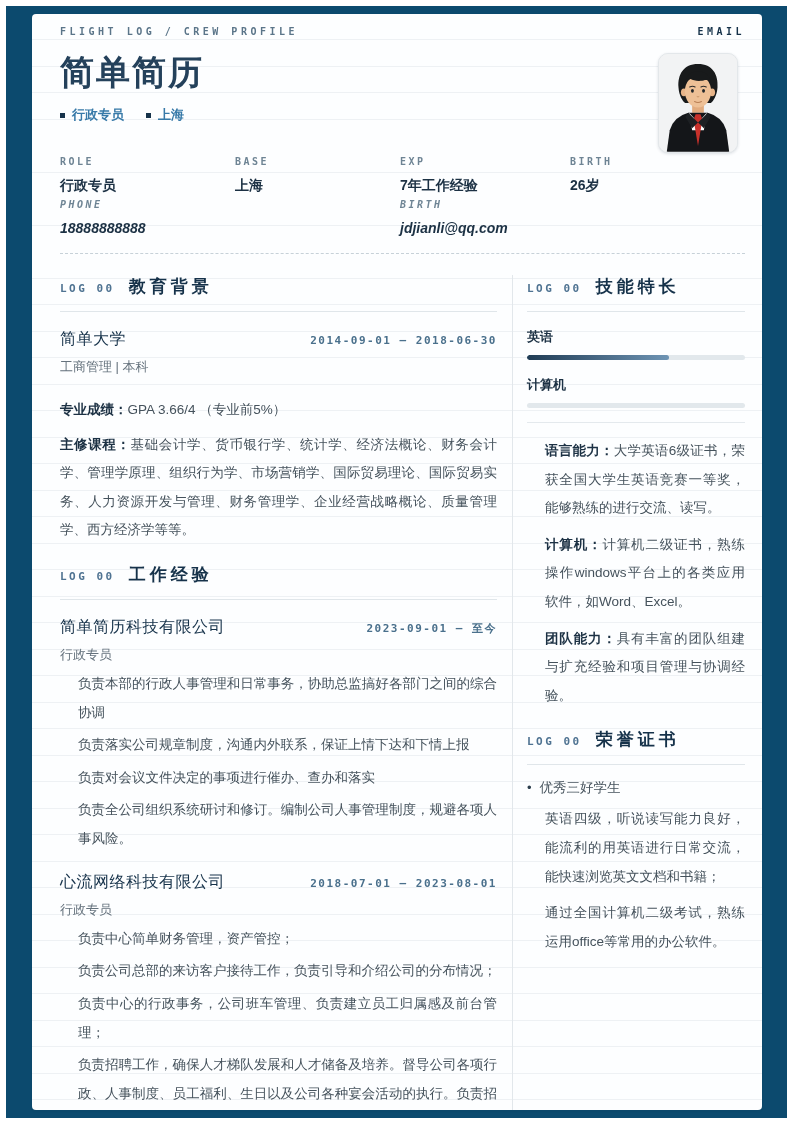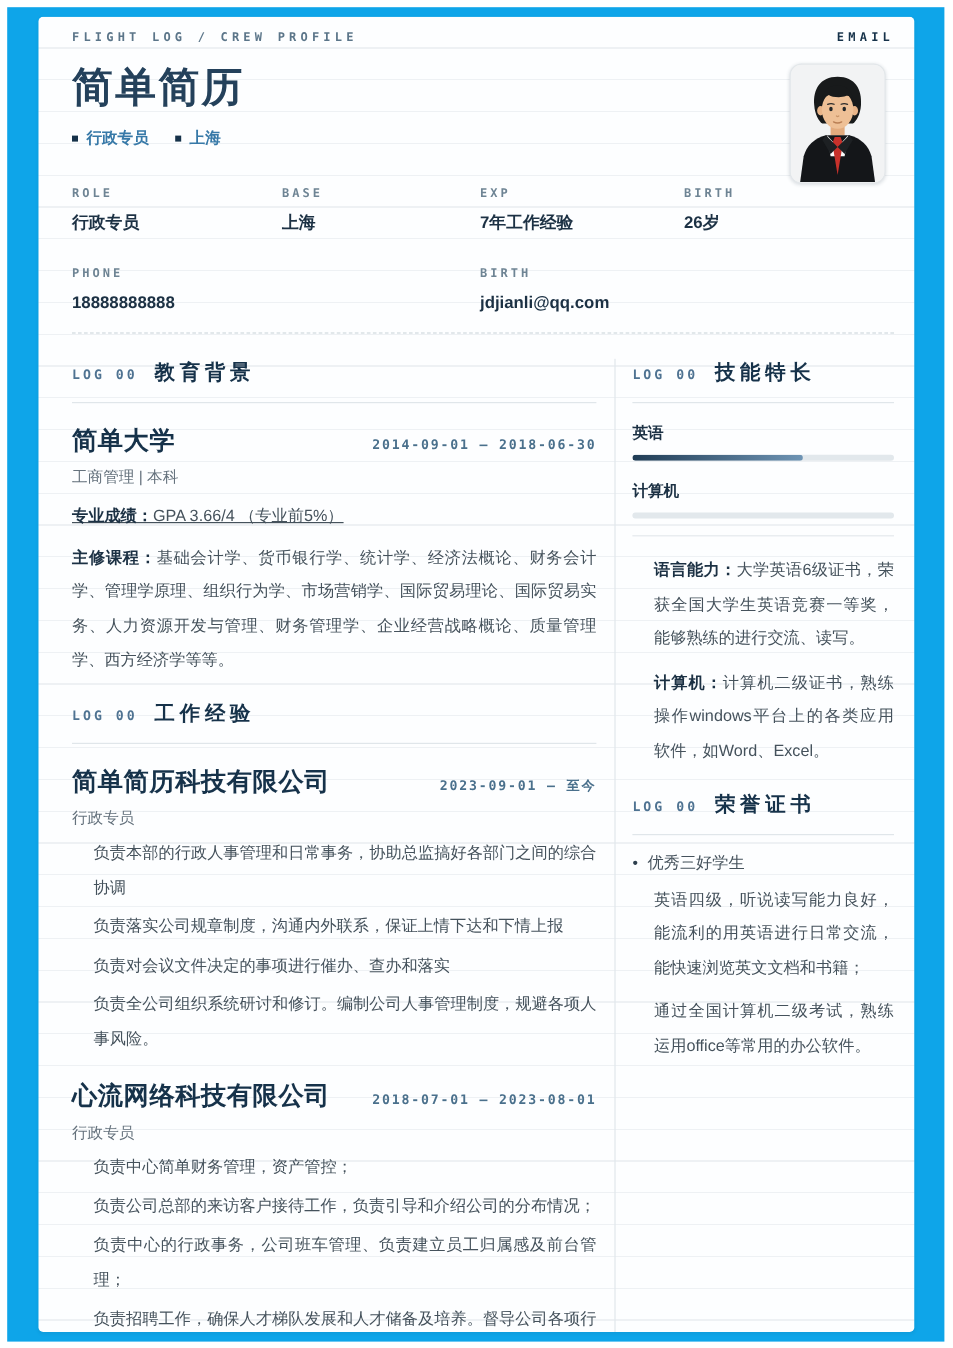--- a/index.html
+++ b/index.html
@@ -1,18 +1,18 @@
 <!DOCTYPE html>
 <html><head>
 <meta charset="utf-8">
 <style>
   * { margin:0; padding:0; box-sizing:border-box; }
   html,body { width:794px; height:1123px; background:#ffffff; overflow:hidden;
     font-family:"Liberation Sans","DejaVu Sans",sans-serif; }
-  .frame { position:absolute; left:6px; top:6px; right:7px; bottom:5px; background:#0ea5e9; }
+  .frame { position:absolute; left:6px; top:6px; right:7px; bottom:5px; background:#0c4a6e; }
   .card { position:absolute; left:26px; top:8px; width:730px; height:1096px;
     background:#fdfeff; border-radius:4px; overflow:hidden;
     box-shadow:0 1px 3px rgba(30,50,70,.08);
     background-image:repeating-linear-gradient(to bottom,#fdfeff 0px,#fdfeff 25.5px,#eef1f4 25.5px,#eef1f4 26.5px);
   }
   .content { position:relative; padding:12px 17px 0 28px; height:100%; }
 
   .mono { font-family:"DejaVu Sans Mono","Liberation Mono",monospace; }
 
   
@@ -23,46 +23,46 @@
   .tags { margin-top:10px; display:flex; gap:22px; }
   .tag { font-size:13px; color:#3779a8; font-weight:bold; display:flex; align-items:center; gap:7px; }
   .tag .sq { width:5px; height:5px; background:#16324a; display:inline-block; }
   .avatar { position:absolute; top:39px; right:24px; width:80px; height:100px;
     border-radius:10px; overflow:hidden; border:1px solid #e3e7ea; background:#f2f3f4;
     box-shadow:0 1px 3px rgba(30,50,70,.15); }
   .avatar svg { display:block; width:100%; height:100%; }
 
   
   .info-grid { display:grid; grid-template-columns:175px 165px 170px 1fr; margin-top:32px; }
-  .info-grid2 { display:grid; grid-template-columns:340px 1fr; margin-top:28px; }
+  .info-grid2 { display:grid; grid-template-columns:340px 1fr; margin-top:4px;font-style:italic; }
   .ilabel { font-size:10px; letter-spacing:2.5px; color:#6e8494; font-weight:bold;
     font-family:"DejaVu Sans Mono","Liberation Mono",monospace; margin-bottom:10px; }
   .ivalue { font-size:14px; color:#1c3144; font-weight:bold; }
   .dashed { border:none; border-top:1.5px dashed #c7d1d8; margin-top:17px; }
 
   
   .cols { display:flex; margin-top:21px; }
   .col-left { width:453px; padding-right:15px; border-right:1px solid #e2e7eb; }
   .col-right { width:232px; padding-left:14px; }
 
   .sec-head { display:flex; align-items:baseline; gap:14px;
     border-bottom:1px solid #e0e6ea; padding-bottom:13px; }
   .sec-log { font-size:11px; letter-spacing:2.5px; color:#4f7392; font-weight:bold;
     font-family:"DejaVu Sans Mono","Liberation Mono",monospace; }
   .sec-title { font-size:17px; letter-spacing:4px; color:#16324a; font-weight:bold; }
 
   .entry-head { display:flex; justify-content:space-between; align-items:baseline; margin-top:17px; }
-  .entry-name { font-size:21px; color:#16324a; font-weight:bold; letter-spacing:.5px; }
+  .entry-name { font-size:16px; color:#16324a; font-weight:normal; letter-spacing:.5px; }
   .entry-date { font-size:11px; letter-spacing:1.5px; color:#4a708c; font-weight:bold;
     font-family:"DejaVu Sans Mono","Liberation Mono",monospace; }
   .entry-meta { margin-top:8px; font-size:13px; color:#65727d; }
 
   .para { font-size:13.5px; color:#45525c; line-height:2.12; text-align:justify; }
   .b-label { font-weight:bold; color:#1c3144; }
-  .gpa-line { margin-top:9px;text-decoration:underline; }
+  .gpa-line { margin-top:20px; }
   .courses { margin-top:6px; }
   .bullets { margin-top:6px; }
   .bullet { padding-left:18px; margin-top:4px; }
   .sec-gap { margin-top:18px; }
 
   
   .skill-label { margin-top:16px; font-size:13px; font-weight:bold; color:#1c3144; }
   .bar-track { margin-top:9px; height:5px; border-radius:3px; background:#e2e8ec; overflow:hidden; }
   .bar-fill { height:100%; border-radius:3px;
     background:linear-gradient(to right,#203c55,#6e94b4); }
@@ -216,20 +216,21 @@
           <div>
             <div class="skill-label">计算机</div>
             <div class="bar-track">
               <div class="bar-fill" style="width: 0%;"></div>
             </div>
           </div>
 
           <div class="skill-details">
             <p class="para skill-para"><span class="b-label">语言能力：</span><span>大学英语6级证书，荣获全国大学生英语竞赛一等奖，能够熟练的进行交流、读写。</span></p>
             <p class="para skill-para"><span class="b-label">计算机：</span><span>计算机二级证书，熟练操作windows平台上的各类应用软件，如Word、Excel。</span></p>
+            <p class="para skill-para"><span class="b-label">团队能力：</span><span>具有丰富的团队组建与扩充经验和项目管理与协调经验。</span></p>
           </div>
 
           <div class="sec-head sec-gap">
             <span class="sec-log">LOG 00</span>
             <span class="sec-title">荣誉证书</span>
           </div>
           <div class="honor-bullet">
             <span class="honor-dot">•</span>
             <span>优秀三好学生</span>
           </div>

